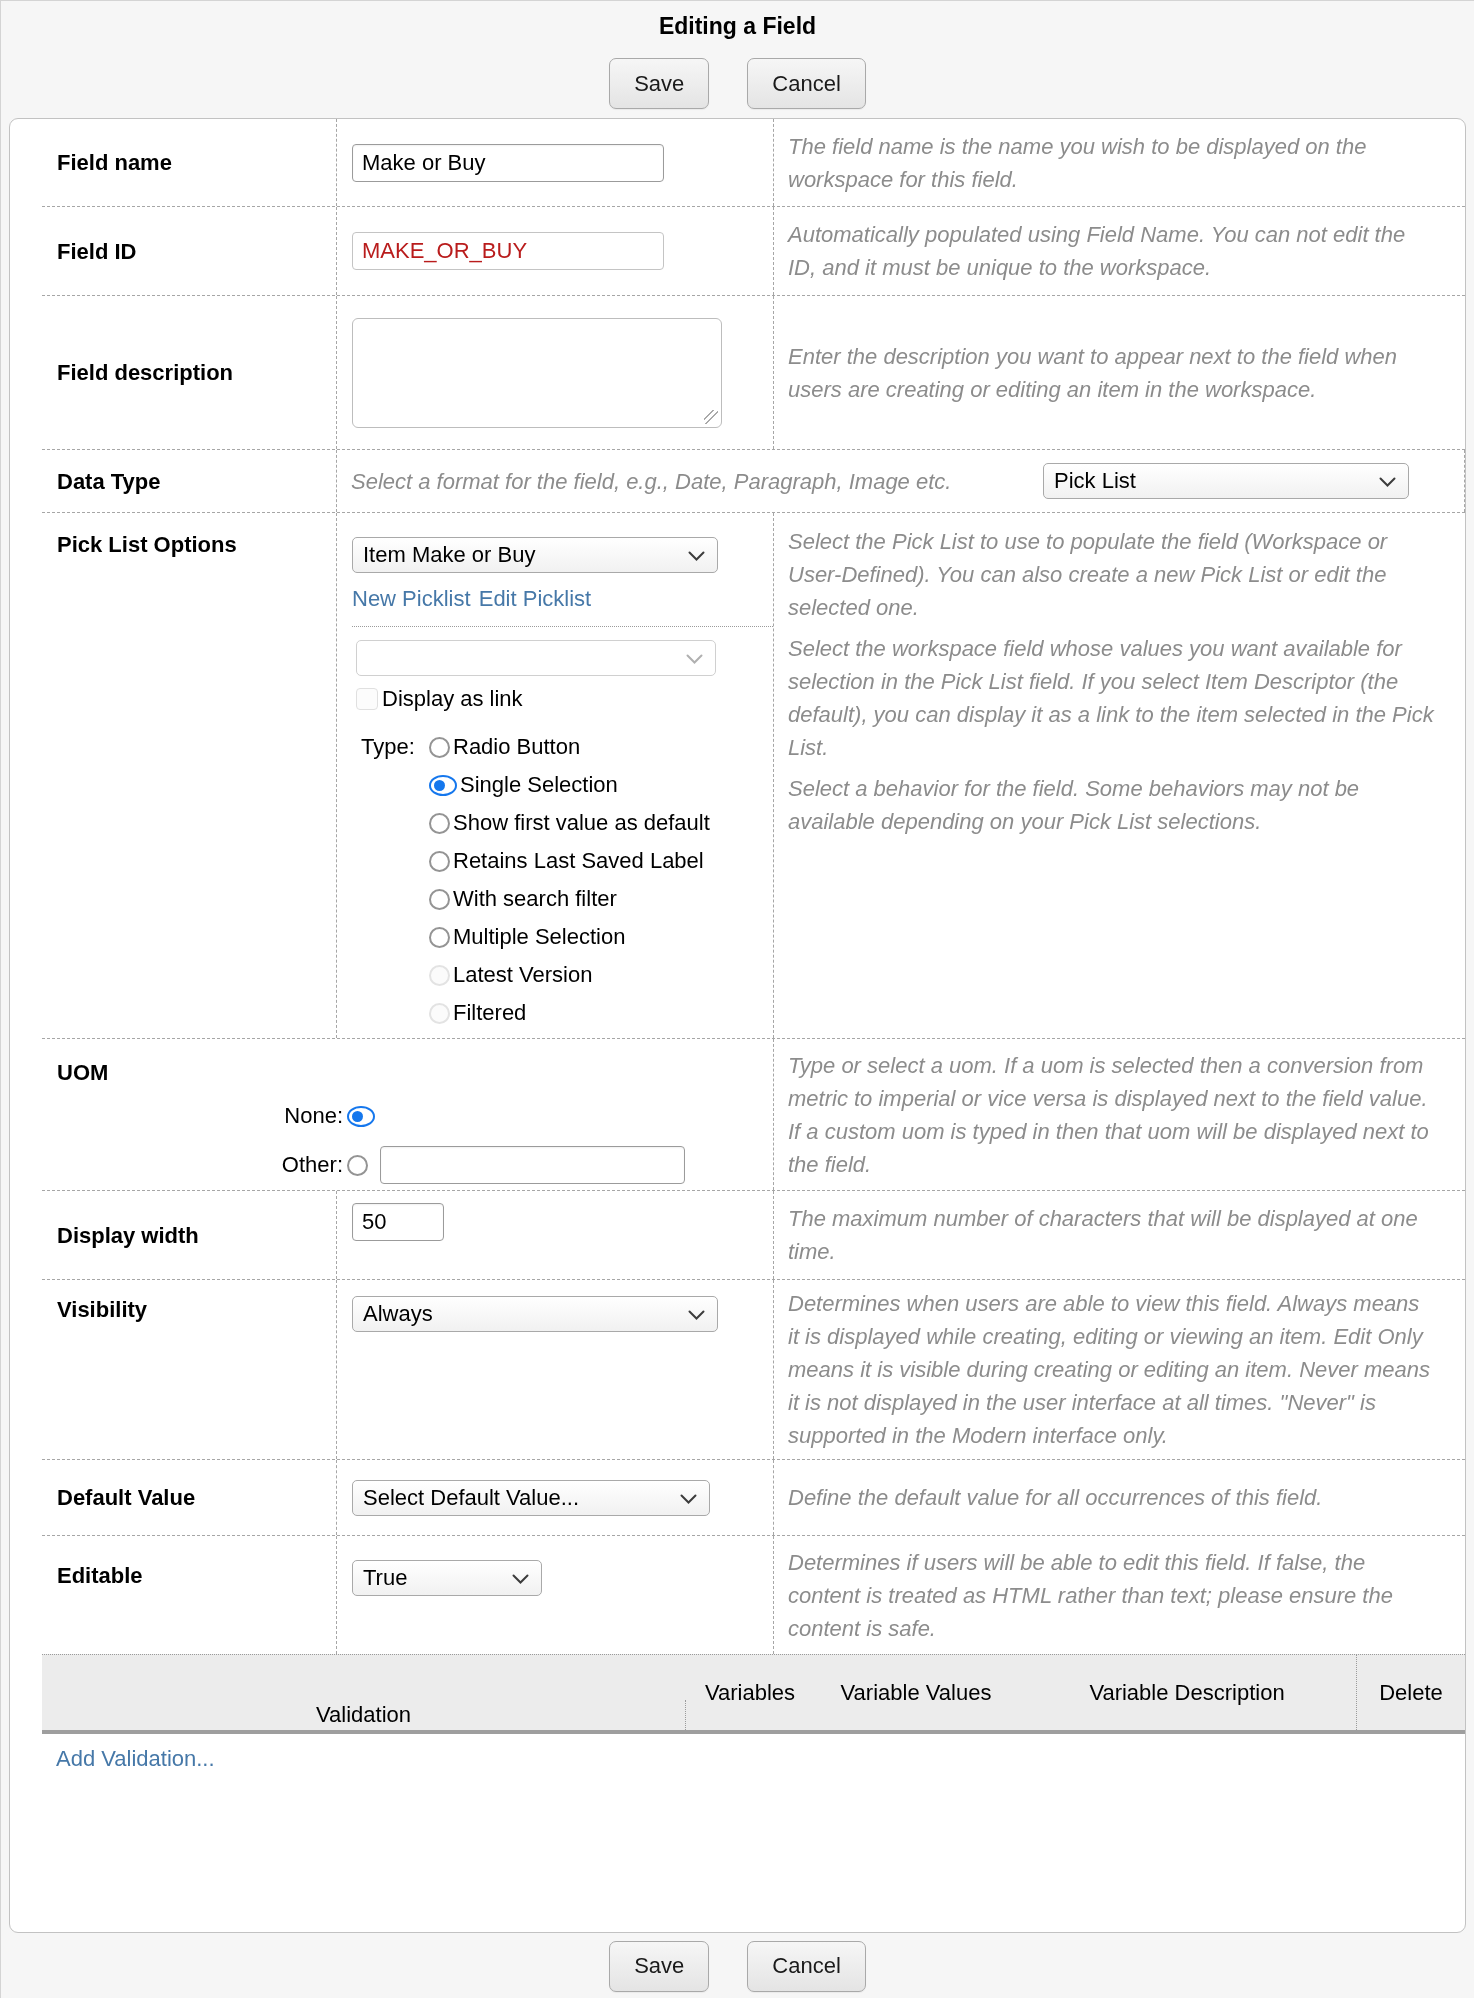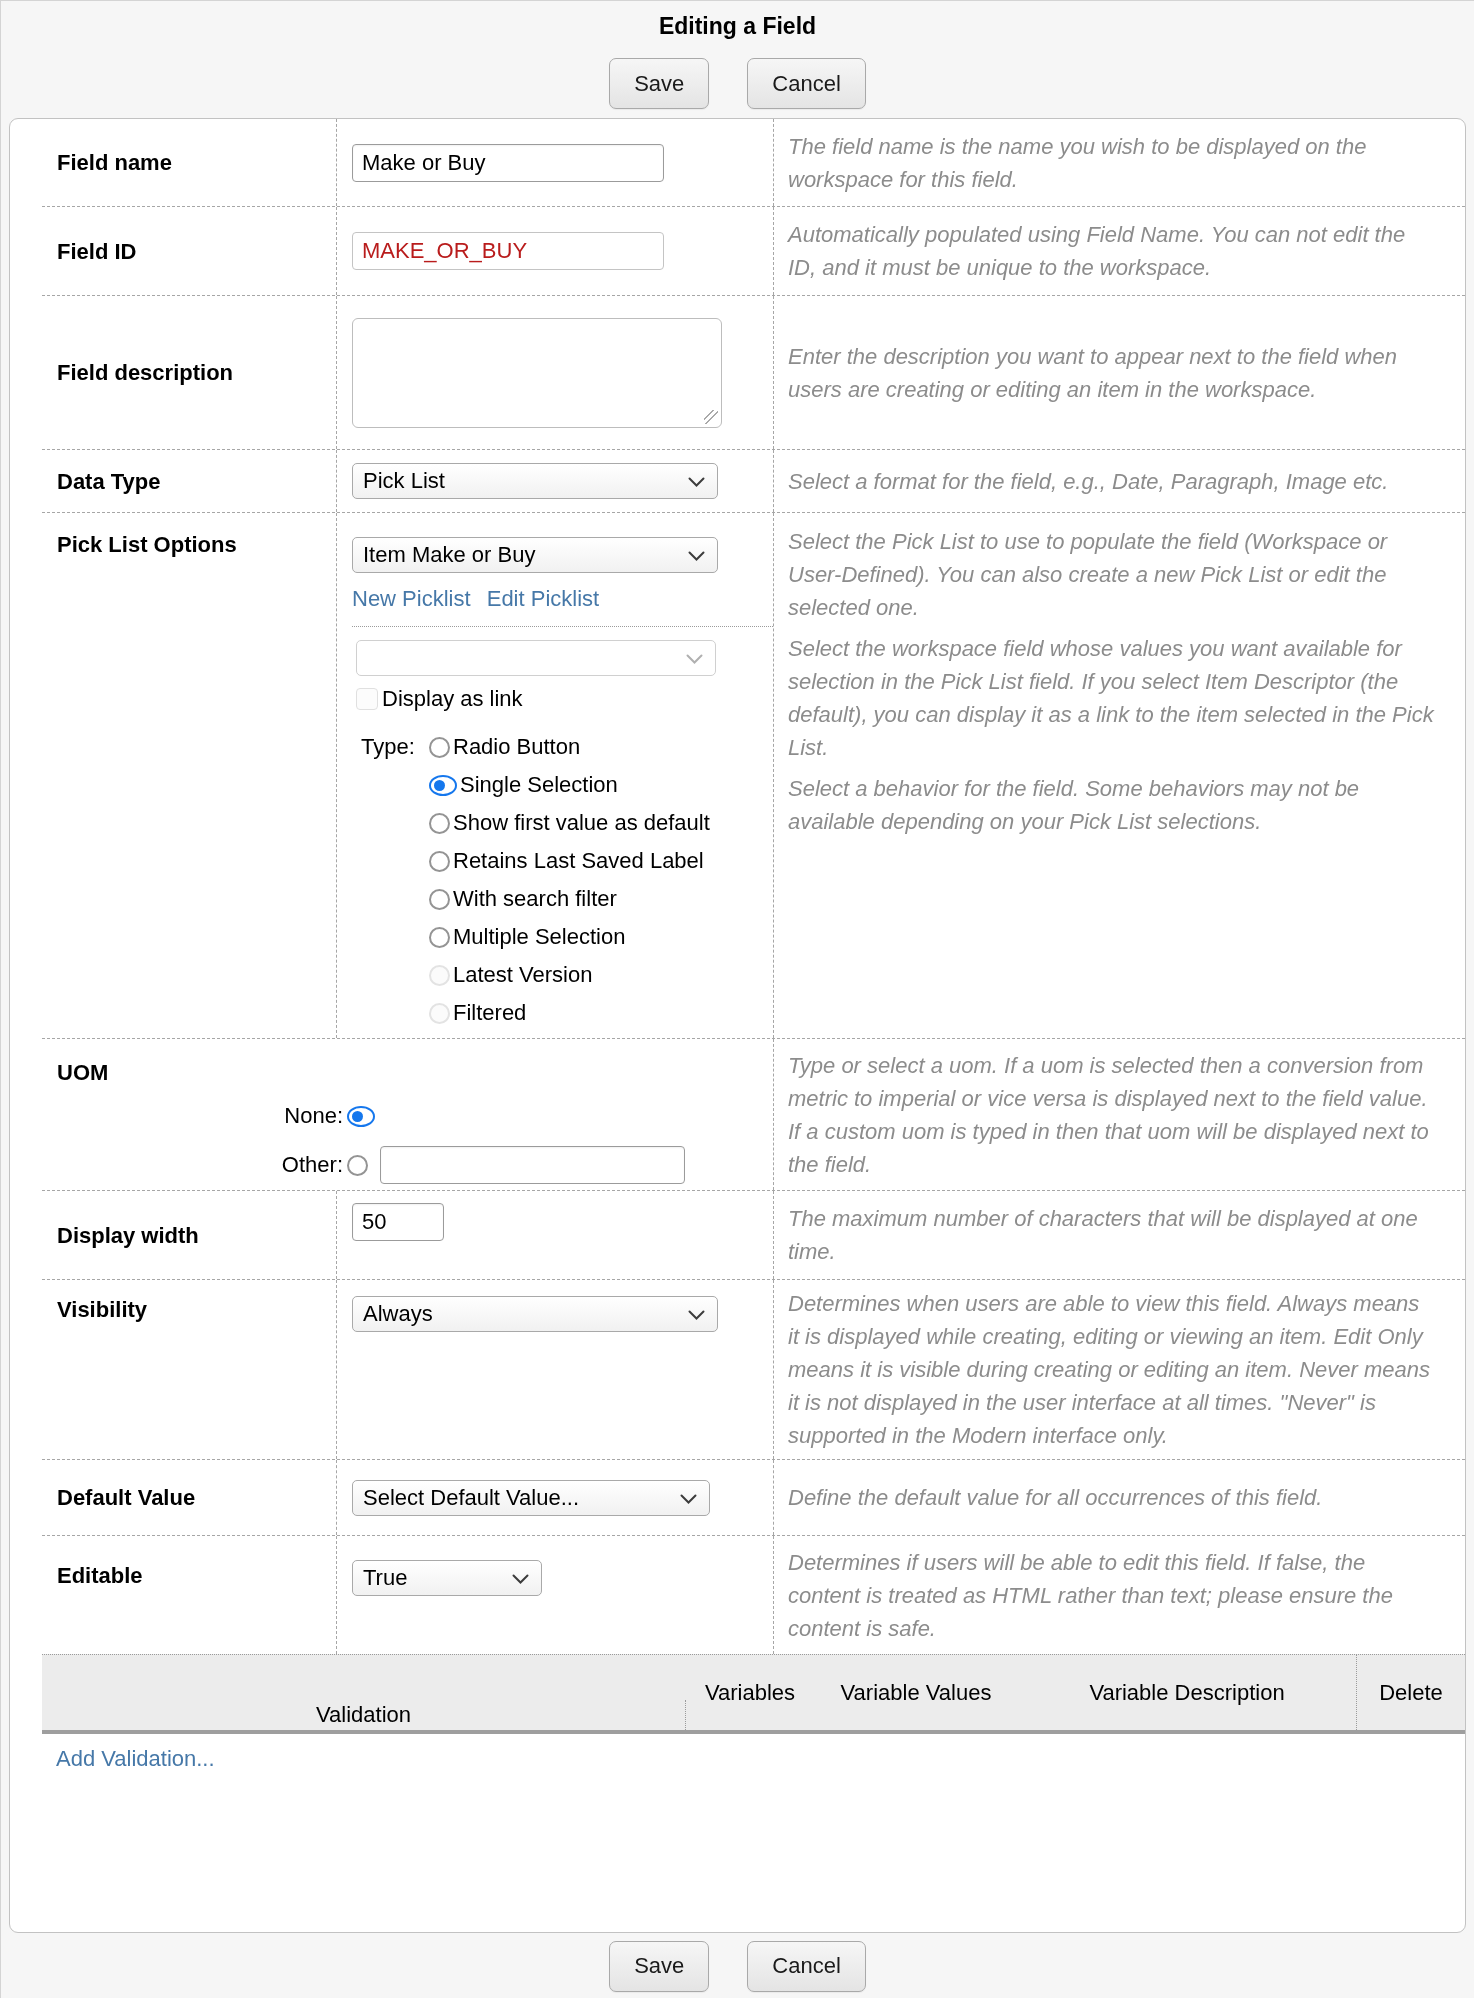--- a/index.html
+++ b/index.html
@@ -84,21 +84,21 @@
   }
   .radio.sel { border-color:#1577ed; }
   .radio.sel::after {
     content:""; position:absolute; left:3px; top:3px; width:11px; height:11px;
     border-radius:50%; background:#1577ed;
   }
   .radio.dis { border-color:#e3e3e3; background:#fbfbfb; }
   a.link { color:#4678a8; text-decoration:none; font-size:22px; }
   
   .pl-links { margin-top:13px; }
-  .pl-links a + a { margin-left:10px; }
+  .pl-links a + a { margin-left:2px; }
   .dotted-sep { border-bottom:1px dotted #9b9b9b; margin:14px 0 0 0; }
   .sel2 { margin-top:13px; margin-left:4px; }
   .dal-row { margin-top:10px; margin-left:4px; display:flex; align-items:center; }
   .dal-row .dal-label { margin-left:4px; font-size:22px; }
   .type-block { margin-top:16px; display:flex; }
   .type-label { font-size:22px; margin:6px 0 0 9px; width:68px; }
   .radio-rows { }
   .radio-row { display:flex; align-items:center; height:38px; }
   .radio-row .rlabel { margin-left:3px; font-size:22px; white-space:nowrap; }
   
@@ -164,31 +164,31 @@
     </div>
     <div class="cell desc-cell vc">
         <p>Enter the description you want to appear next to the field when users are creating or editing an item in the workspace.</p>
       </div>
   </div>
 
   <div class="row r4">
     <div class="cell label-cell vc">
         <span class="flabel">Data Type</span>
       </div>
+    <div class="cell desc-cell vc">
+        <p>Select a format for the field, e.g., Date, Paragraph, Image etc.</p>
+      </div>
     <div class="cell field-cell vc">
       <div class="sel w366">
         <span class="sel-text">Pick List</span>
         <span class="chev"><svg width="17" height="11" viewBox="0 0 17 11">
               <path d="M1.5 1.5 L8.5 8.5 L15.5 1.5" stroke="#3c3c3c" stroke-width="2" fill="none" stroke-linecap="round"></path>
             </svg></span>
       </div>
     </div>
-    <div class="cell desc-cell vc">
-        <p>Select a format for the field, e.g., Date, Paragraph, Image etc.</p>
-      </div>
   </div>
 
 
   <div class="row r6">
     <div class="cell label-cell pt18"><span class="flabel">Pick List Options</span></div>
     <div class="cell field-cell pt24">
       <div class="sel w366">
         <span class="sel-text">Item Make or Buy</span>
         <span class="chev"><svg width="17" height="11" viewBox="0 0 17 11">
               <path d="M1.5 1.5 L8.5 8.5 L15.5 1.5" stroke="#3c3c3c" stroke-width="2" fill="none" stroke-linecap="round"></path>

